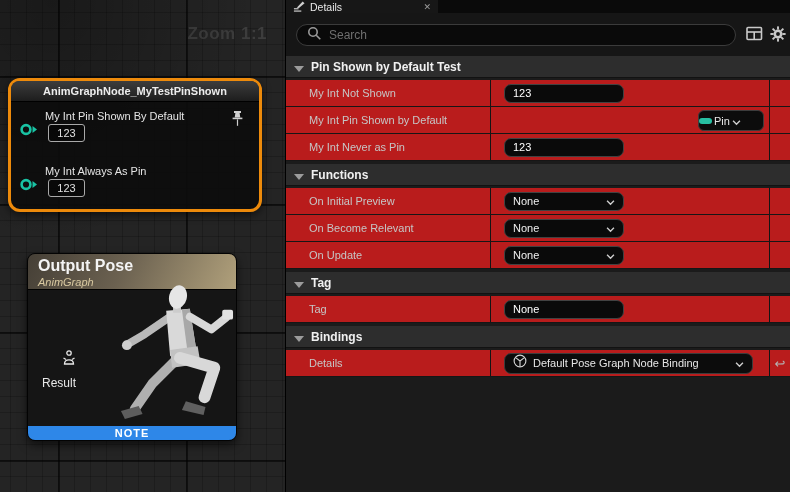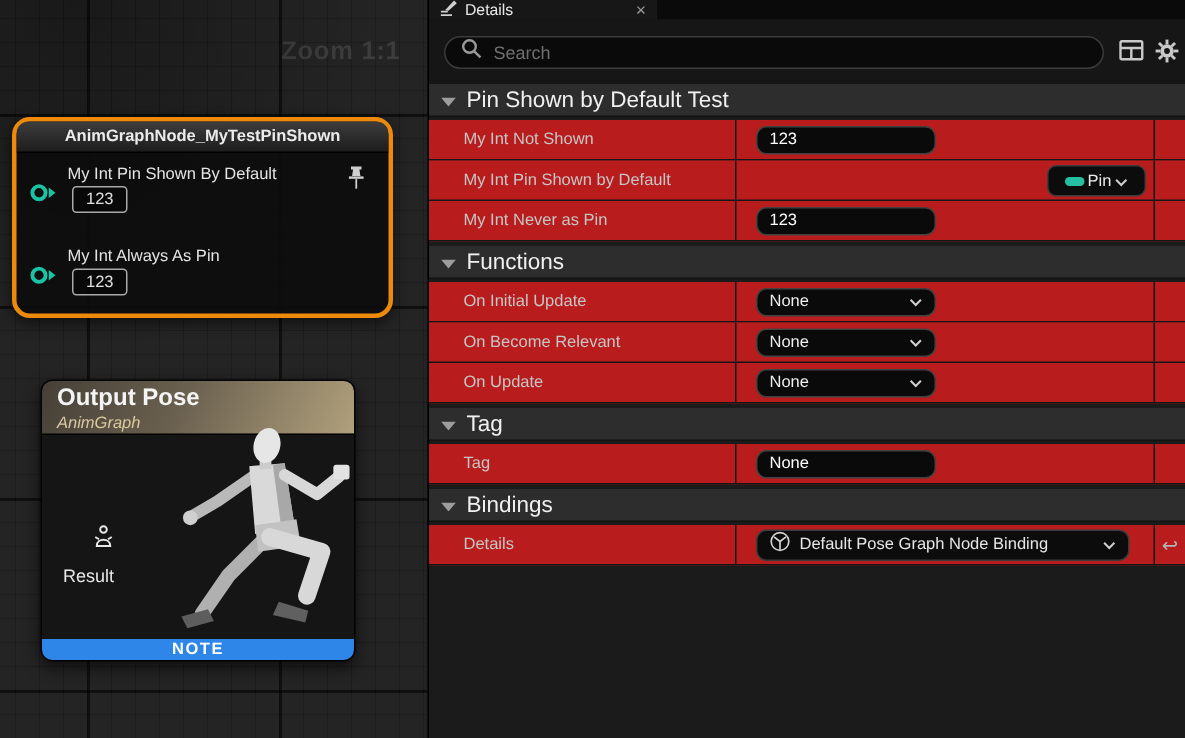--- a/index.html
+++ b/index.html
@@ -95,21 +95,21 @@
   }
   .searchpill input::placeholder { color:#6f6f6f; }
   .hdr-icon { position:absolute; top:13px; cursor:pointer; }
 
   .panel-body { position:absolute; left:0; top:56px; right:0; }
   .sec-header {
     height:22px; background:#2d2d2d; display:flex; align-items:center; gap:7px;
     padding-left:8px; border-bottom:1px solid #121212;
   }
   .sec-header.gap { margin-top:3px; }
-  .sec-title { font-size:15px; font-weight:normal; color:#f0f0f0; }
+  .sec-title { font-size:12px; font-weight:bold; color:#f0f0f0; }
   .prop-row {
     height:27px; background:#b91c1c; border-bottom:1px solid #161616;
     display:flex; align-items:stretch;
   }
   .prop-row.first { margin-top:2px; }
   .row-label {
     width:205px; border-right:1px solid #141414; display:flex; align-items:center;
     padding-left:23px; font-size:11px; color:#c6c6c6;
   }
   .row-value { flex:1; border-right:1px solid #141414; display:flex; align-items:center; padding-left:13px; position:relative; }
@@ -119,21 +119,21 @@
     color:#fff; font-size:11px; padding:0 8px; font-family:"Liberation Sans",sans-serif; outline:none;
   }
   .ctl-drop {
     width:120px; height:19px; background:#0a0a0a; border:1px solid #424242; border-radius:7px;
     display:flex; align-items:center; padding:0 8px; cursor:pointer;
   }
   .ctl-drop .lbl { font-size:11px; color:#eee; flex:1; }
   .ctl-pin {
     position:absolute; right:5px; top:3px; width:66px; height:21px;
     background:#0c0c0c; border:1px solid #3c3c3c; border-radius:6px;
-    display:flex; align-items:center; justify-content:center; gap:2px; cursor:pointer;
+    display:flex; align-items:center; gap:2px; cursor:pointer;
   }
   .pin-pill { width:13px; height:6px; border-radius:3px; background:#27BFA2; }
   .ctl-pin .lbl { font-size:11px; color:#e8e8e8; }
   .ctl-bind {
     width:249px; height:21px; background:#0c0c0c; border:1px solid #3c3c3c; border-radius:7px;
     display:flex; align-items:center; gap:6px; padding:0 8px; cursor:pointer;
   }
   .ctl-bind .lbl { font-size:11px; color:#e6e6e6; flex:1; white-space:nowrap; }
 </style>
 </head>
@@ -314,21 +314,21 @@
         <div class="row-reset"></div>
       </div>
 
       <div class="sec-header gap">
         <span><svg width="10" height="6" viewBox="0 0 10 6">
               <polygon points="0,0 10,0 5,6" fill="#9c9c9c"></polygon>
             </svg></span>
         <span class="sec-title">Functions</span>
       </div>
       <div class="prop-row first">
-        <div class="row-label">On Initial Update</div>
+        <div class="row-label">On Initial Preview</div>
         <div class="row-value">
           <div class="ctl-drop">
             <span class="lbl">None</span>
             <span><svg width="9" height="6" viewBox="0 0 10 7">
                   <polyline points="1,1 5,5 9,1" fill="none" stroke="#cfcfcf" stroke-width="1.6"></polyline>
                 </svg></span>
           </div>
         </div>
         <div class="row-reset"></div>
       </div>

